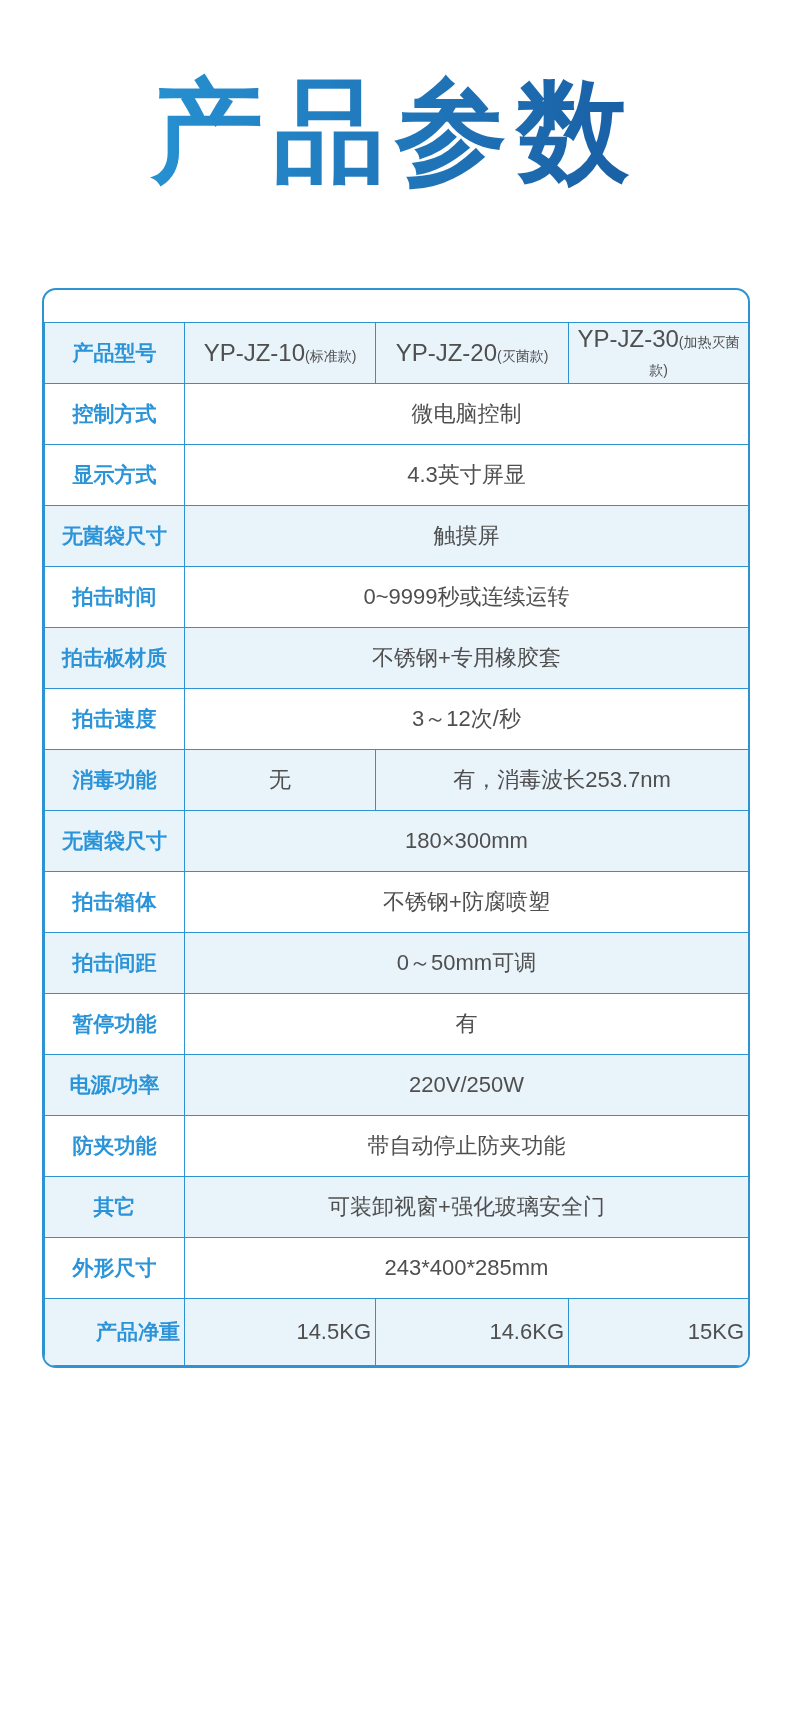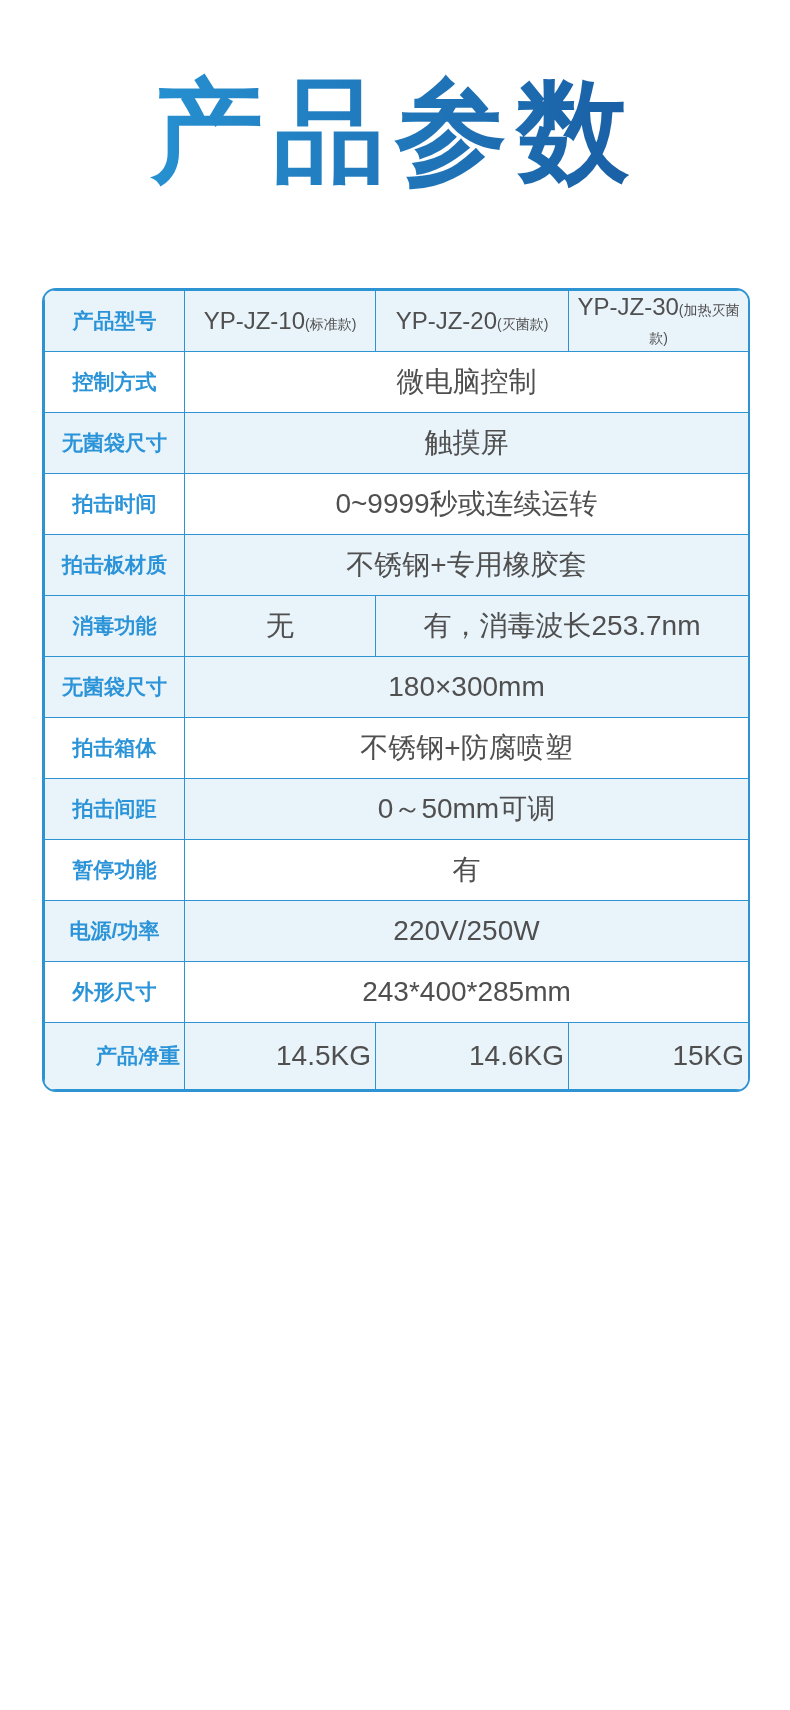--- a/index.html
+++ b/index.html
@@ -39,28 +39,29 @@
     box-sizing: border-box;
     border: 2px solid var(--border, #2e93d2);
     border-radius: 14px;
     overflow: hidden;
     background: #ffffff;
   }
   table.spec {
     width: 100%;
     border-collapse: collapse;
     table-layout: fixed;
+    margin-top: 32px;
   }
   table.spec td {
     border: 1px solid var(--border, #2e93d2);
     height: 60px;
     padding: 0 4px;
     text-align: center;
     vertical-align: middle;
-    font-size: 28px;
+    font-size: 22px;
     color: var(--value-color, #4f4f4f);
     overflow: hidden;
   }
   table.spec tr:last-child td { height: 66px; text-align: right; }
   table.spec tr.tinted td { background: var(--tint, #e9f3fa); }
   table.spec tr.plain td { background: #ffffff; }
   table.spec td.label {
     color: var(--label-color, #2b94d8);
     font-weight: bold;
     font-size: 21px;
@@ -89,31 +90,39 @@
           <tr class="tinted model-row">
             <td class="label">产品型号</td>
             <td class="value" colspan="1">YP-JZ-10<span class="suffix">(标准款)</span></td>
             <td class="value" colspan="1">YP-JZ-20<span class="suffix">(灭菌款)</span></td>
             <td class="value" colspan="1">YP-JZ-30<span class="suffix">(加热灭菌款)</span></td>
           </tr>
           <tr class="plain">
             <td class="label">控制方式</td>
             <td class="value" colspan="3">微电脑控制</td>
           </tr>
+          <tr class="plain">
+            <td class="label">显示方式</td>
+            <td class="value" colspan="3">4.3英寸屏显</td>
+          </tr>
           <tr class="tinted">
             <td class="label">无菌袋尺寸</td>
             <td class="value" colspan="3">触摸屏</td>
           </tr>
           <tr class="plain">
             <td class="label">拍击时间</td>
             <td class="value" colspan="3">0~9999秒或连续运转</td>
           </tr>
           <tr class="tinted">
             <td class="label">拍击板材质</td>
             <td class="value" colspan="3">不锈钢+专用橡胶套</td>
+          </tr>
+          <tr class="plain">
+            <td class="label">拍击速度</td>
+            <td class="value" colspan="3">3～12次/秒</td>
           </tr>
           <tr class="tinted">
             <td class="label">消毒功能</td>
             <td class="value" colspan="1">无</td>
             <td class="value" colspan="2">有，消毒波长253.7nm</td>
           </tr>
           <tr class="tinted">
             <td class="label">无菌袋尺寸</td>
             <td class="value" colspan="3">180×300mm</td>
           </tr>
@@ -127,20 +136,28 @@
           </tr>
           <tr class="plain">
             <td class="label">暂停功能</td>
             <td class="value" colspan="3">有</td>
           </tr>
           <tr class="tinted">
             <td class="label">电源/功率</td>
             <td class="value" colspan="3">220V/250W</td>
           </tr>
           <tr class="plain">
+            <td class="label">防夹功能</td>
+            <td class="value" colspan="3">带自动停止防夹功能</td>
+          </tr>
+          <tr class="tinted">
+            <td class="label">其它</td>
+            <td class="value" colspan="3">可装卸视窗+强化玻璃安全门</td>
+          </tr>
+          <tr class="plain">
             <td class="label">外形尺寸</td>
             <td class="value" colspan="3">243*400*285mm</td>
           </tr>
           <tr class="tinted">
             <td class="label">产品净重</td>
             <td class="value" colspan="1">14.5KG</td>
             <td class="value" colspan="1">14.6KG</td>
             <td class="value" colspan="1">15KG</td>
           </tr>
         </tbody>

